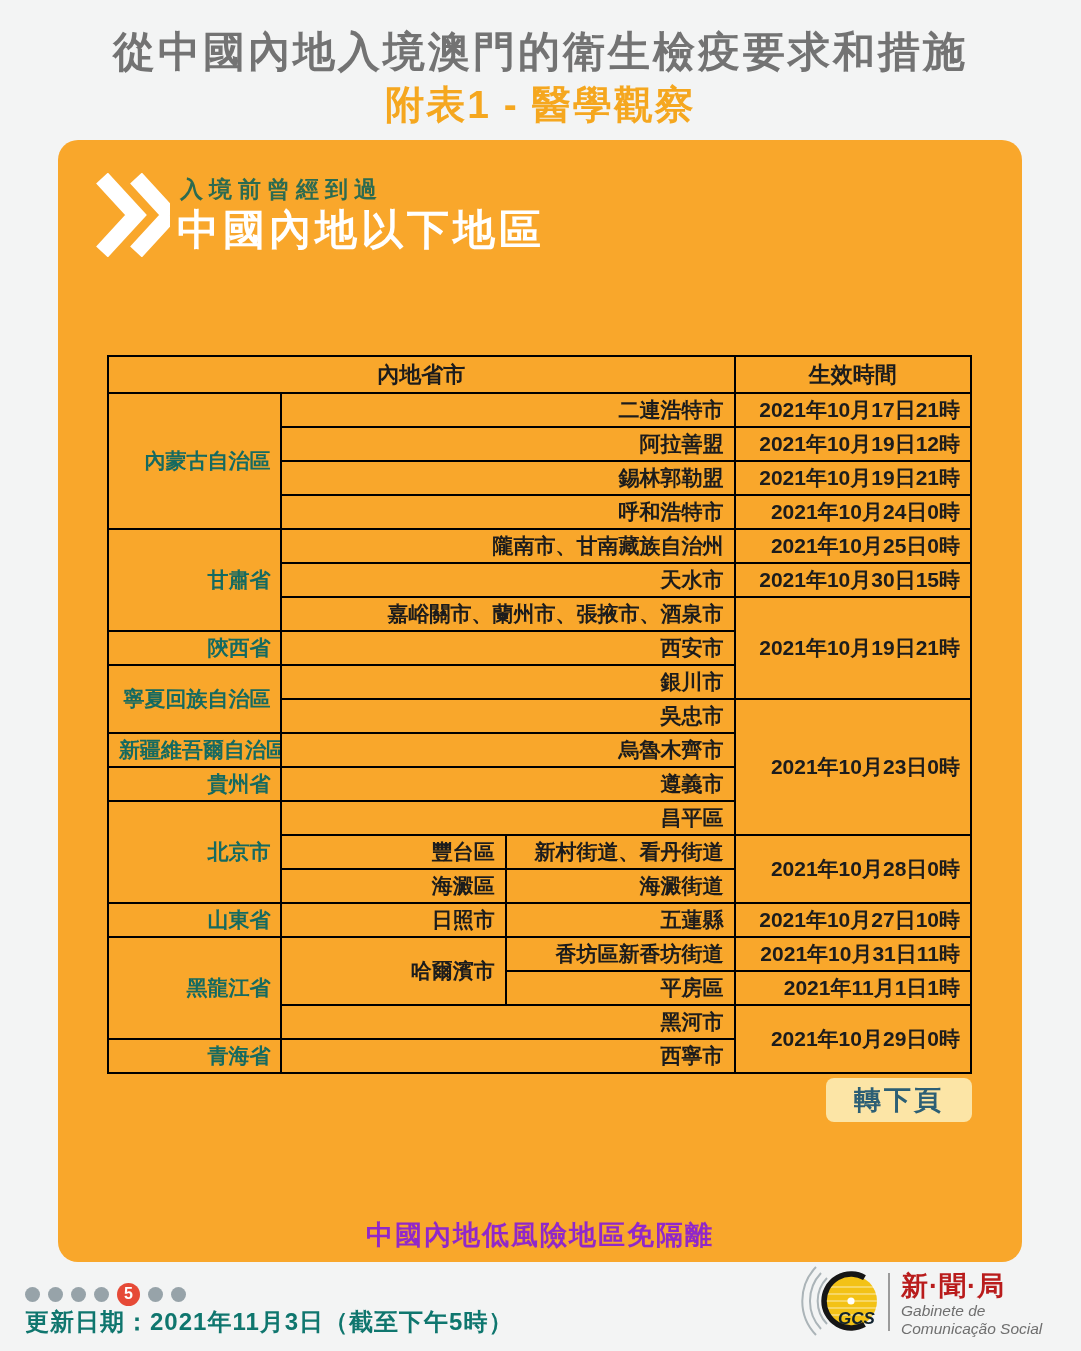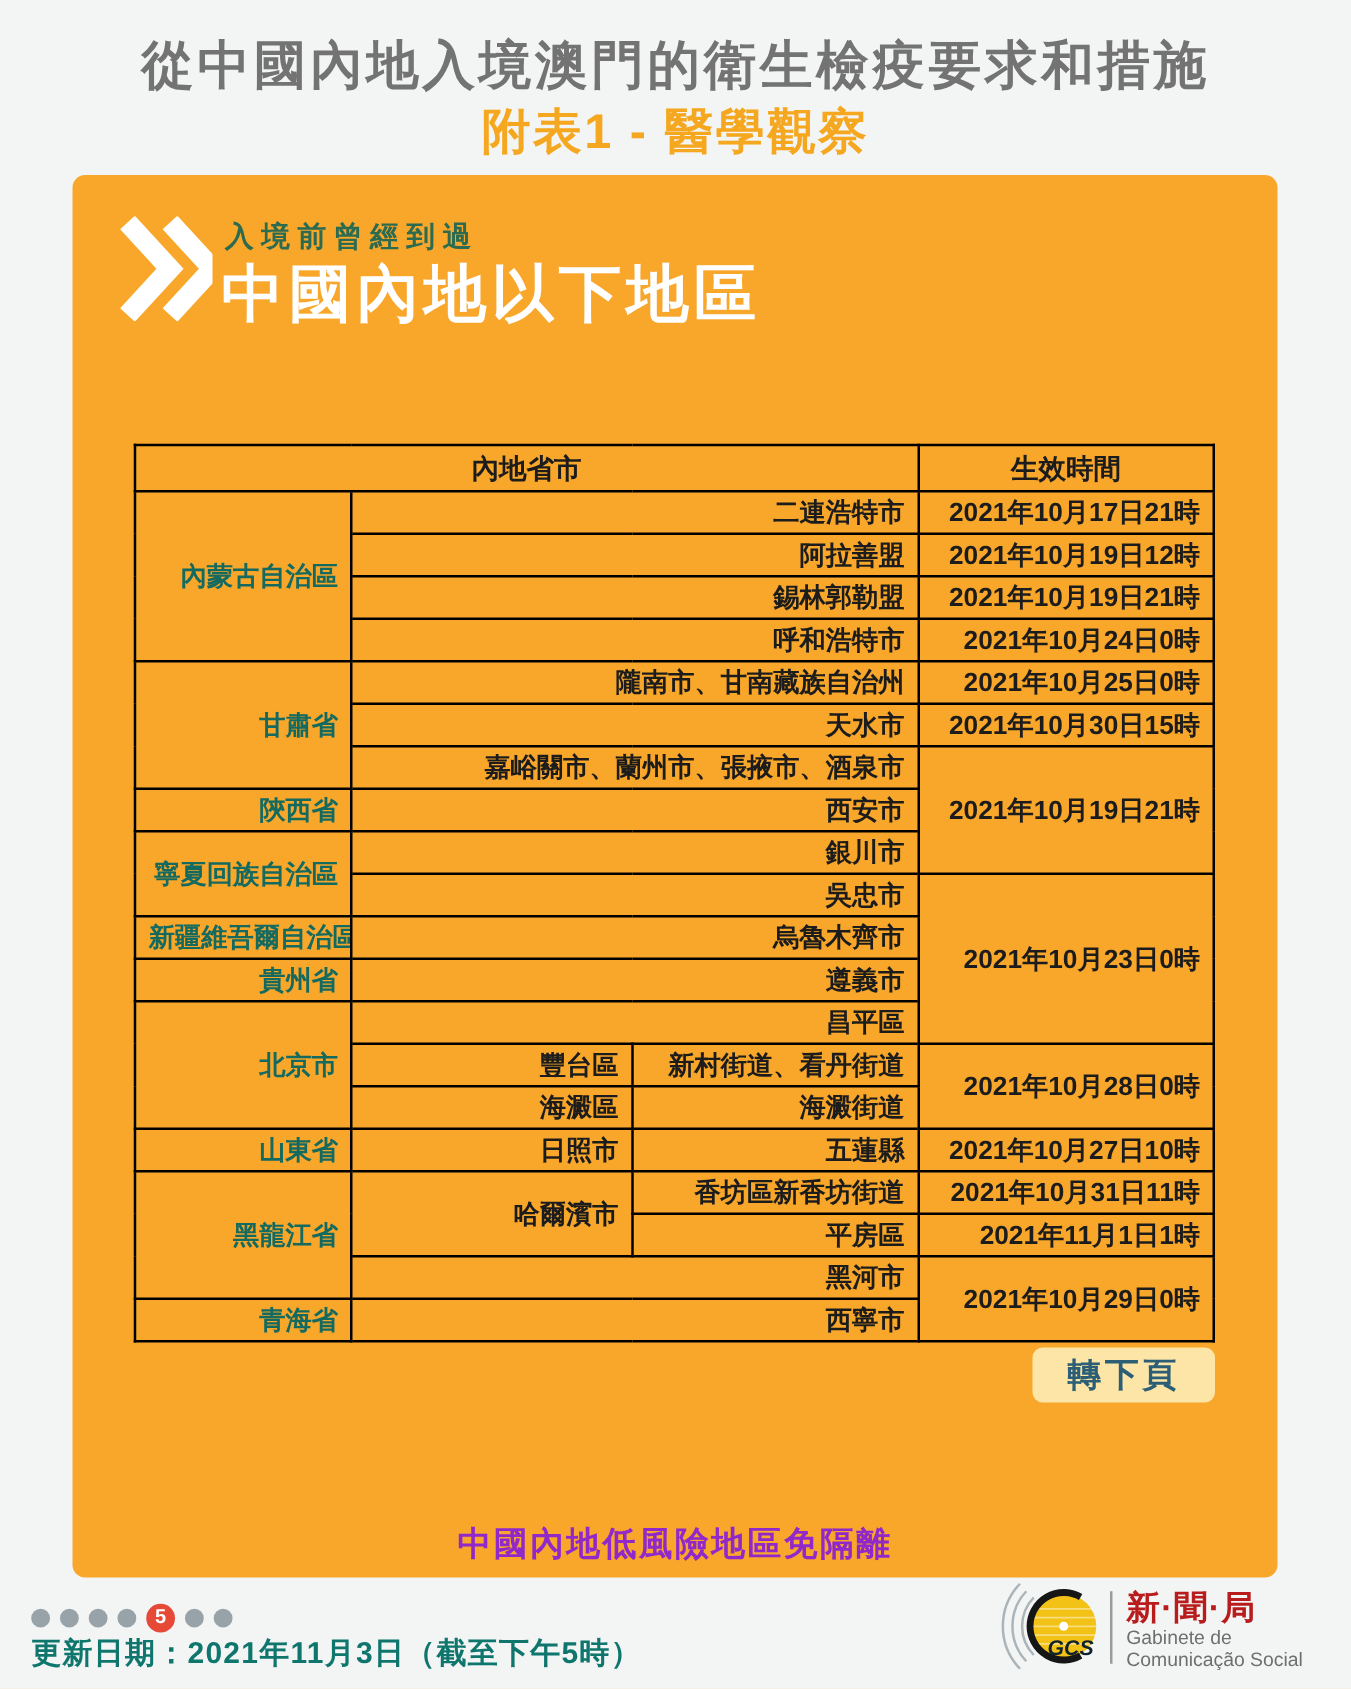--- a/index.html
+++ b/index.html
@@ -14,31 +14,31 @@
     position:absolute; top:24px; left:0; width:100%;
     text-align:center; font-size:42px; font-weight:800; color:#737373; letter-spacing:3px;
   }
   .page-subtitle {
     position:absolute; top:78px; left:0; width:100%;
     text-align:center; font-size:39px; font-weight:800; color:#f5a71f; letter-spacing:2px;
   }
 
   .card {
     position:absolute; left:58px; top:140px; width:964px; height:1122px;
-    background:#f9a72b; border-radius:10px;
+    background:#f9a72b; border-radius:20px;
   }
 
   .chevrons { position:absolute; left:36px; top:33px; }
   .card-kicker {
     position:absolute; left:122px; top:34px;
     font-size:23px; font-weight:700; color:#2d6b50; letter-spacing:6px;
   }
   .card-heading {
     position:absolute; left:119px; top:62px;
-    font-size:50px; font-weight:800; color:#ffffff; letter-spacing:4px;
+    font-size:42px; font-weight:800; color:#ffffff; letter-spacing:4px;
   }
 
   .note {
     position:absolute; left:80px; top:145px;
     background:#fce5a6; border-radius:10px;
     padding:9px 17px; font-size:27px; font-weight:700; color:#1a1a1a;
   }
 
   table.regions {
     position:absolute; left:49px; top:215px; width:865px;
@@ -84,21 +84,21 @@
   }
   .update-date {
     position:absolute; left:25px; top:1306px;
     font-size:24px; font-weight:600; color:#0f766e; letter-spacing:1px;
   }
 
   .logo { position:absolute; left:788px; top:1260px; width:290px; height:88px; }
   .logo-svg { position:absolute; left:0; top:2px; }
   .logo-divider { position:absolute; left:100px; top:13px; width:2px; height:58px; background:#9b9b9b; }
   .logo-cn { position:absolute; left:113px; top:8px; font-size:27px; font-weight:600; color:#b91c1c; letter-spacing:1px;text-align:center; }
-  .logo-pt { position:absolute; left:113px; top:42px; font-size:15.5px; color:#6f6f6f; line-height:18px; }
+  .logo-pt { position:absolute; left:113px; top:42px; font-size:15.5px; font-style:italic; color:#6f6f6f; line-height:18px; }
 </style>
 </head>
 <body>
 
 <div class="page">
 
   <div class="page-title">從中國內地入境澳門的衛生檢疫要求和措施</div>
   <div class="page-subtitle">附表1 - 醫學觀察</div>
 
   <div class="card">

